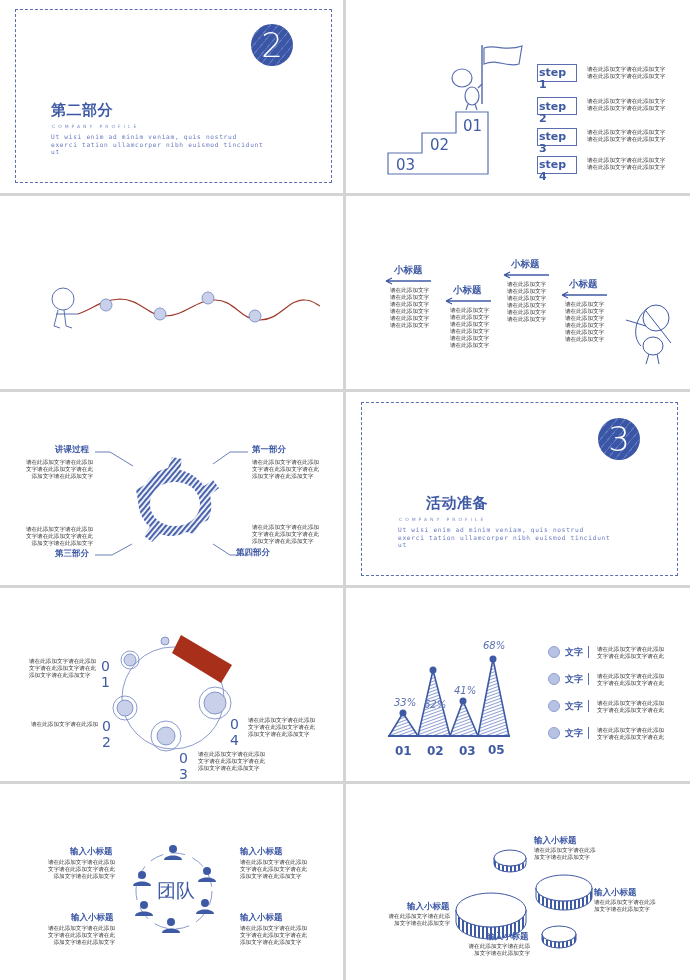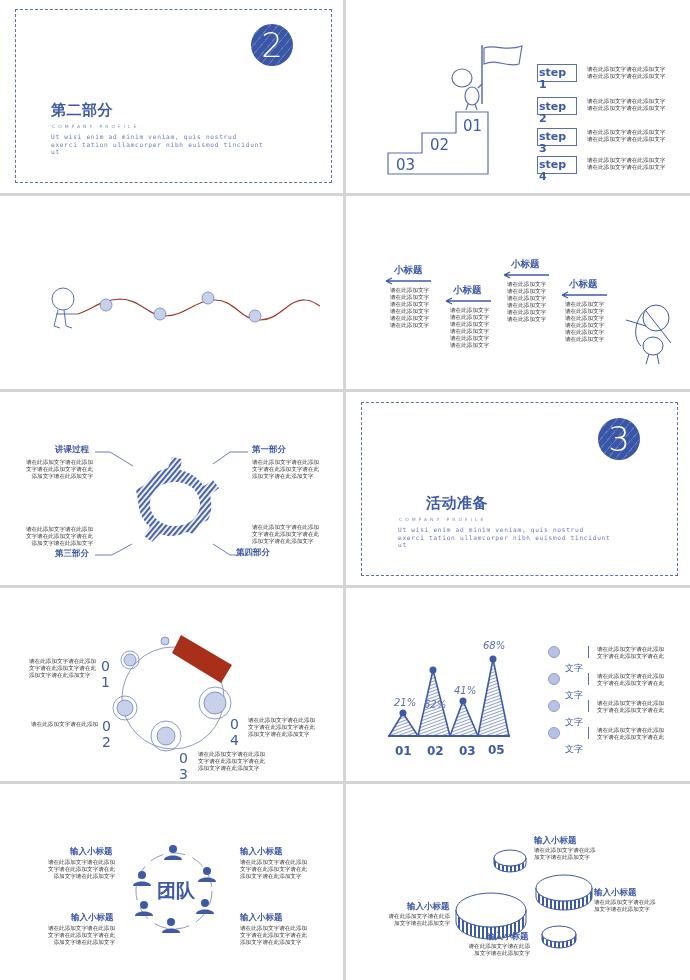--- a/index.html
+++ b/index.html
@@ -24,22 +24,22 @@
     background: repeating-linear-gradient(130deg, #3b56a4 0 3px, #5d78c0 3px 4px, #3b56a4 4px 6px);
     color: #fff; font-size: 34px; line-height: 42px; text-align: center; font-weight: 300; }
   .stepbox { position: absolute; width: 40px; height: 18px; border: 1px solid #5b6fb0; }
   .steplbl { position: absolute; font-size: 11px; font-weight: bold; color: #3f5aa5; line-height: 12px; }
   .rtext { text-align: right; }
   .sub-h { font-size: 9.5px; font-weight: bold; color: #3f5aa5; }
   .part-h { font-size: 8.5px; font-weight: bold; color: #3f5aa5; }
   .bignum { font-size: 14px; color: #3f5aa5; line-height: 16px; }
   .peak-lbl { font-size: 10px; color: #5b6fb0; line-height: 11px; text-align: center; font-style: italic; }
   .xlbl { font-size: 12px; font-weight: bold; color: #3f5aa5; }
-  .leg-h { font-size: 9px; font-weight: normal; color: #3f5aa5; margin-top: 16px; }
-  .team { font-size: 19px; font-weight: bold; color: #3f5aa5; }
+  .leg-h { font-size: 9px; font-weight: bold; color: #3f5aa5; }
+  .team { font-size: 19px; font-weight: normal; color: #3f5aa5; }
 </style>
 </head>
 <body>
 
 <div class="grid">
 
   <div class="slide s-l r1">
     <div class="frame" style="left:15px;top:9px;width:317px;height:174px;"></div>
     <div class="num-badge" style="left:251px;top:24px;">2</div>
     <div class="abs cover-title" style="left:51px;top:101px;">第二部分</div>
@@ -291,21 +291,21 @@
         <polygon points="132,148 147,71 163,148"></polygon>
       </g>
       <line x1="42" y1="148" x2="164" y2="148" stroke="#3f5aa5" stroke-width="1.8"></line>
       <g fill="#3f5aa5">
         <circle cx="57" cy="125" r="3.5"></circle>
         <circle cx="87" cy="82" r="3.5"></circle>
         <circle cx="117" cy="113" r="3.5"></circle>
         <circle cx="147" cy="71" r="3.5"></circle>
       </g>
     </svg>
-    <div class="abs peak-lbl" style="left:48px;top:109px;">21%</div>
+    <div class="abs peak-lbl" style="left:48px;top:109px;">33%</div>
     <div class="abs peak-lbl" style="left:78px;top:66px;margin-top:45px;">62%</div>
     <div class="abs peak-lbl" style="left:108px;top:97px;">41%</div>
     <div class="abs peak-lbl" style="left:137px;top:52px;">68%</div>
     <div class="abs xlbl" style="left:49px;top:156px;">01</div>
     <div class="abs xlbl" style="left:81px;top:156px;">02</div>
     <div class="abs xlbl" style="left:113px;top:156px;">03</div>
     <div class="abs xlbl" style="left:142px;top:155px;">05</div>
 
     <div class="abs" style="left:202px;top:58px;width:12px;height:12px;border-radius:50%;background:#b8c2e2;border:1px solid #8fa0d4;"></div>
     <div class="abs leg-h" style="left:219px;top:58px;">文字</div>

